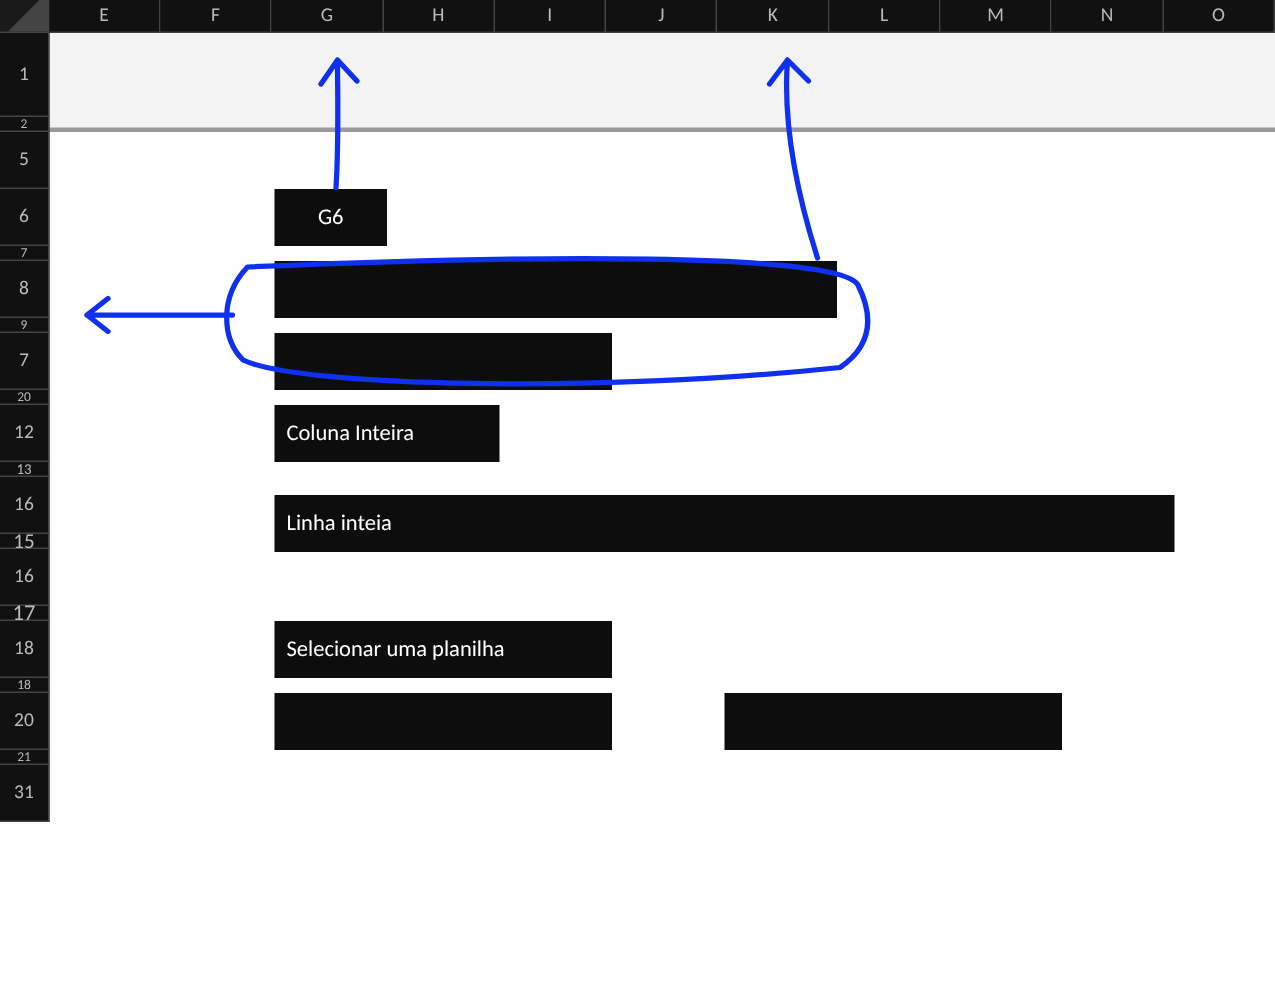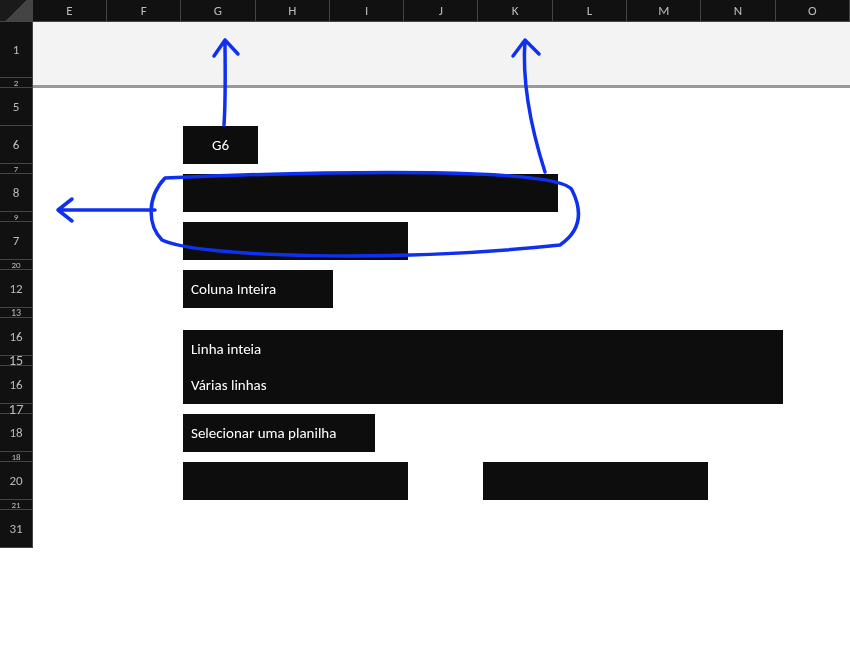--- a/index.html
+++ b/index.html
@@ -144,23 +144,22 @@
   <div class="dark-box" style="left:150px; top:38px; width:75px; height:38px; justify-content:center; padding-left:0;">G6</div>
 
   <div class="dark-box" style="left:150px; top:86px; width:375px; height:38px;"></div>
 
   <div class="dark-box" style="left:150px; top:134px; width:225px; height:38px;"></div>
 
   <div class="dark-box" style="left:150px; top:182px; width:150px; height:38px;">Coluna Inteira</div>
 
   <div class="dark-box" style="left:150px; top:230px; width:600px; height:38px;margin-top:12px;">Linha inteia</div>
 
-  <div class="dark-box" style="left:150px; top:278px; width:600px; height:38px;">Várias linhas</div>
 
-  <div class="dark-box" style="left:150px; top:326px; width:192px; height:38px;">Selecionar uma planilha</div>
+  <div class="dark-box" style="left:150px; top:326px; width:225px; height:38px;">Selecionar uma planilha</div>
 
   <div class="dark-box" style="left:150px; top:374px; width:225px; height:38px;"></div>
 
   <div class="dark-box" style="left:450px; top:374px; width:225px; height:38px;"></div>
 </div>
 
 <svg class="ink-layer" viewBox="0 0 850 659">
   <g stroke="#1030f0" stroke-width="3.5" fill="none" stroke-linecap="round" stroke-linejoin="round">
 
     <path d="M155 210 C120 210, 100 210, 58 210 M58 210 l14 -11 M58 210 l14 11"></path>

